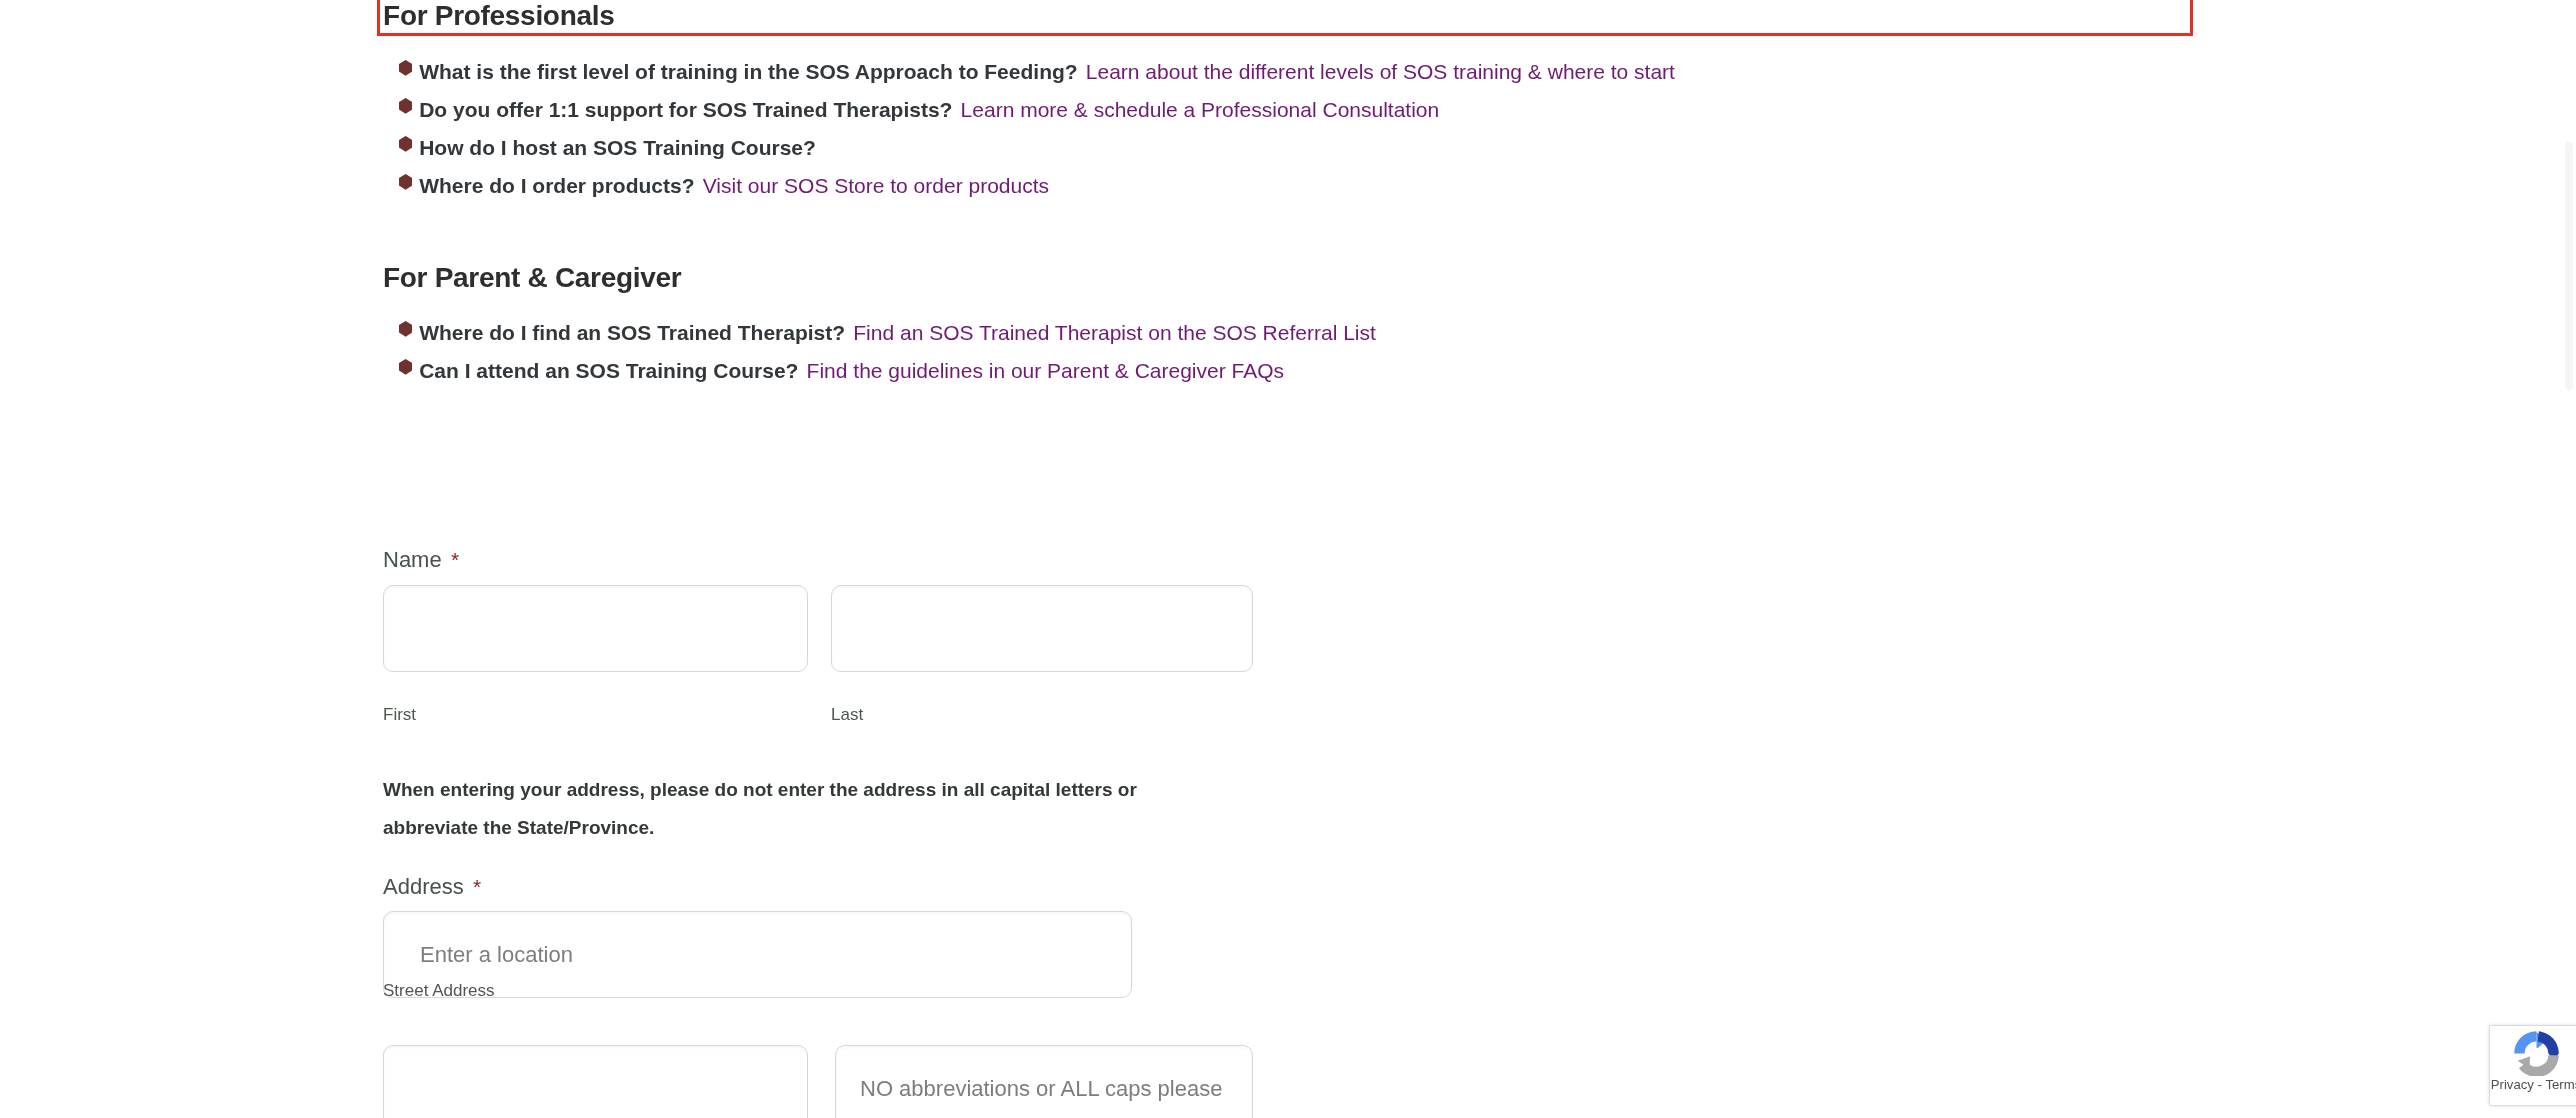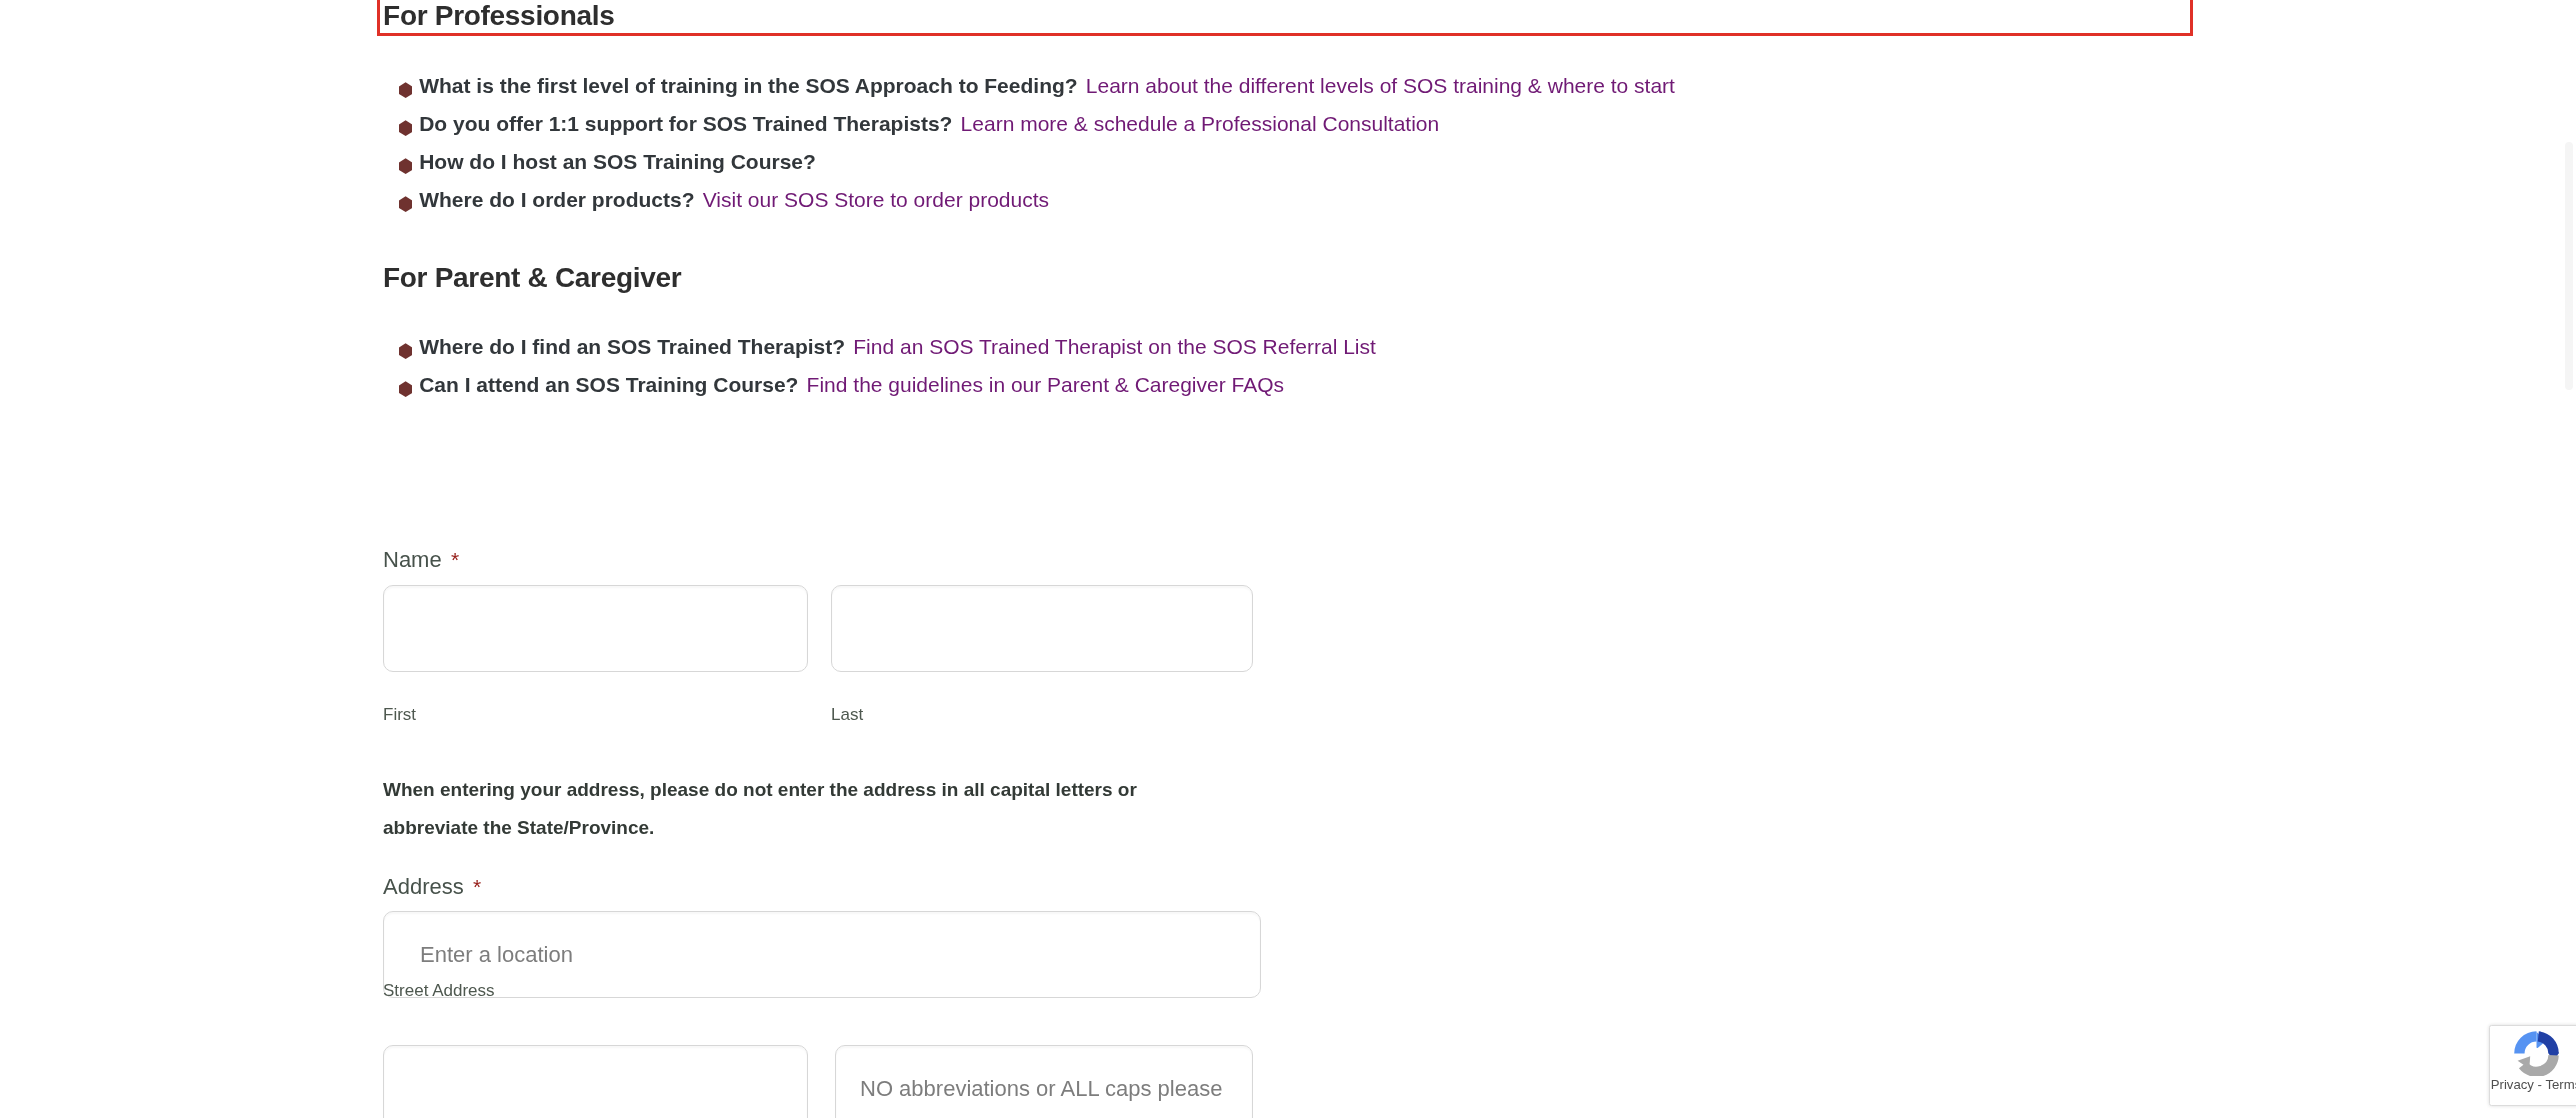--- a/index.html
+++ b/index.html
@@ -44,21 +44,21 @@
     position: absolute;
     left: 399px;
     margin: 0; padding: 0;
     list-style: none;
   }
   .faq-list.pros    { top: 60px; }
   .faq-list.parents { top: 321px; }
   .faq-list li {
     height: 38px;
     display: flex;
-    align-items: flex-end;
+    align-items: flex-start;
     font-size: 21px;
     white-space: nowrap;
   }
   .bullet {
     width: 13.2px; height: 15.7px;
     background: #6f322f;
     clip-path: polygon(50% 0%, 100% 26%, 100% 74%, 50% 100%, 0% 74%, 0% 26%);
     margin-right: 7px;
     flex: none;
   }
@@ -118,21 +118,21 @@
   .address-note {
     position: absolute;
     left: 383px; top: 771px;
     font-size: 19px;
     font-weight: 700;
     color: #333a36;
   }
   .address-note div { height: 38px; line-height: 38px; }
 
   .label-address  { left: 383px; top: 872px; }
-  .input-street   { left: 383px; top: 911px; width: 878px; padding-left: 36px; }
+  .input-street   { left: 383px; top: 911px; width: 749px; padding-left: 36px; }
   .sub-street     { left: 383px; top: 956px; }
   .input-city     { left: 383px;  top: 1045px; width: 425px; }
   .input-state    { left: 835px; top: 1045px; width: 418px; }
 
   
   .scroll-thumb {
     position: absolute;
     left: 2565px; top: 142px;
     width: 8.2px; height: 248px;
     background: #f5f5f5;

